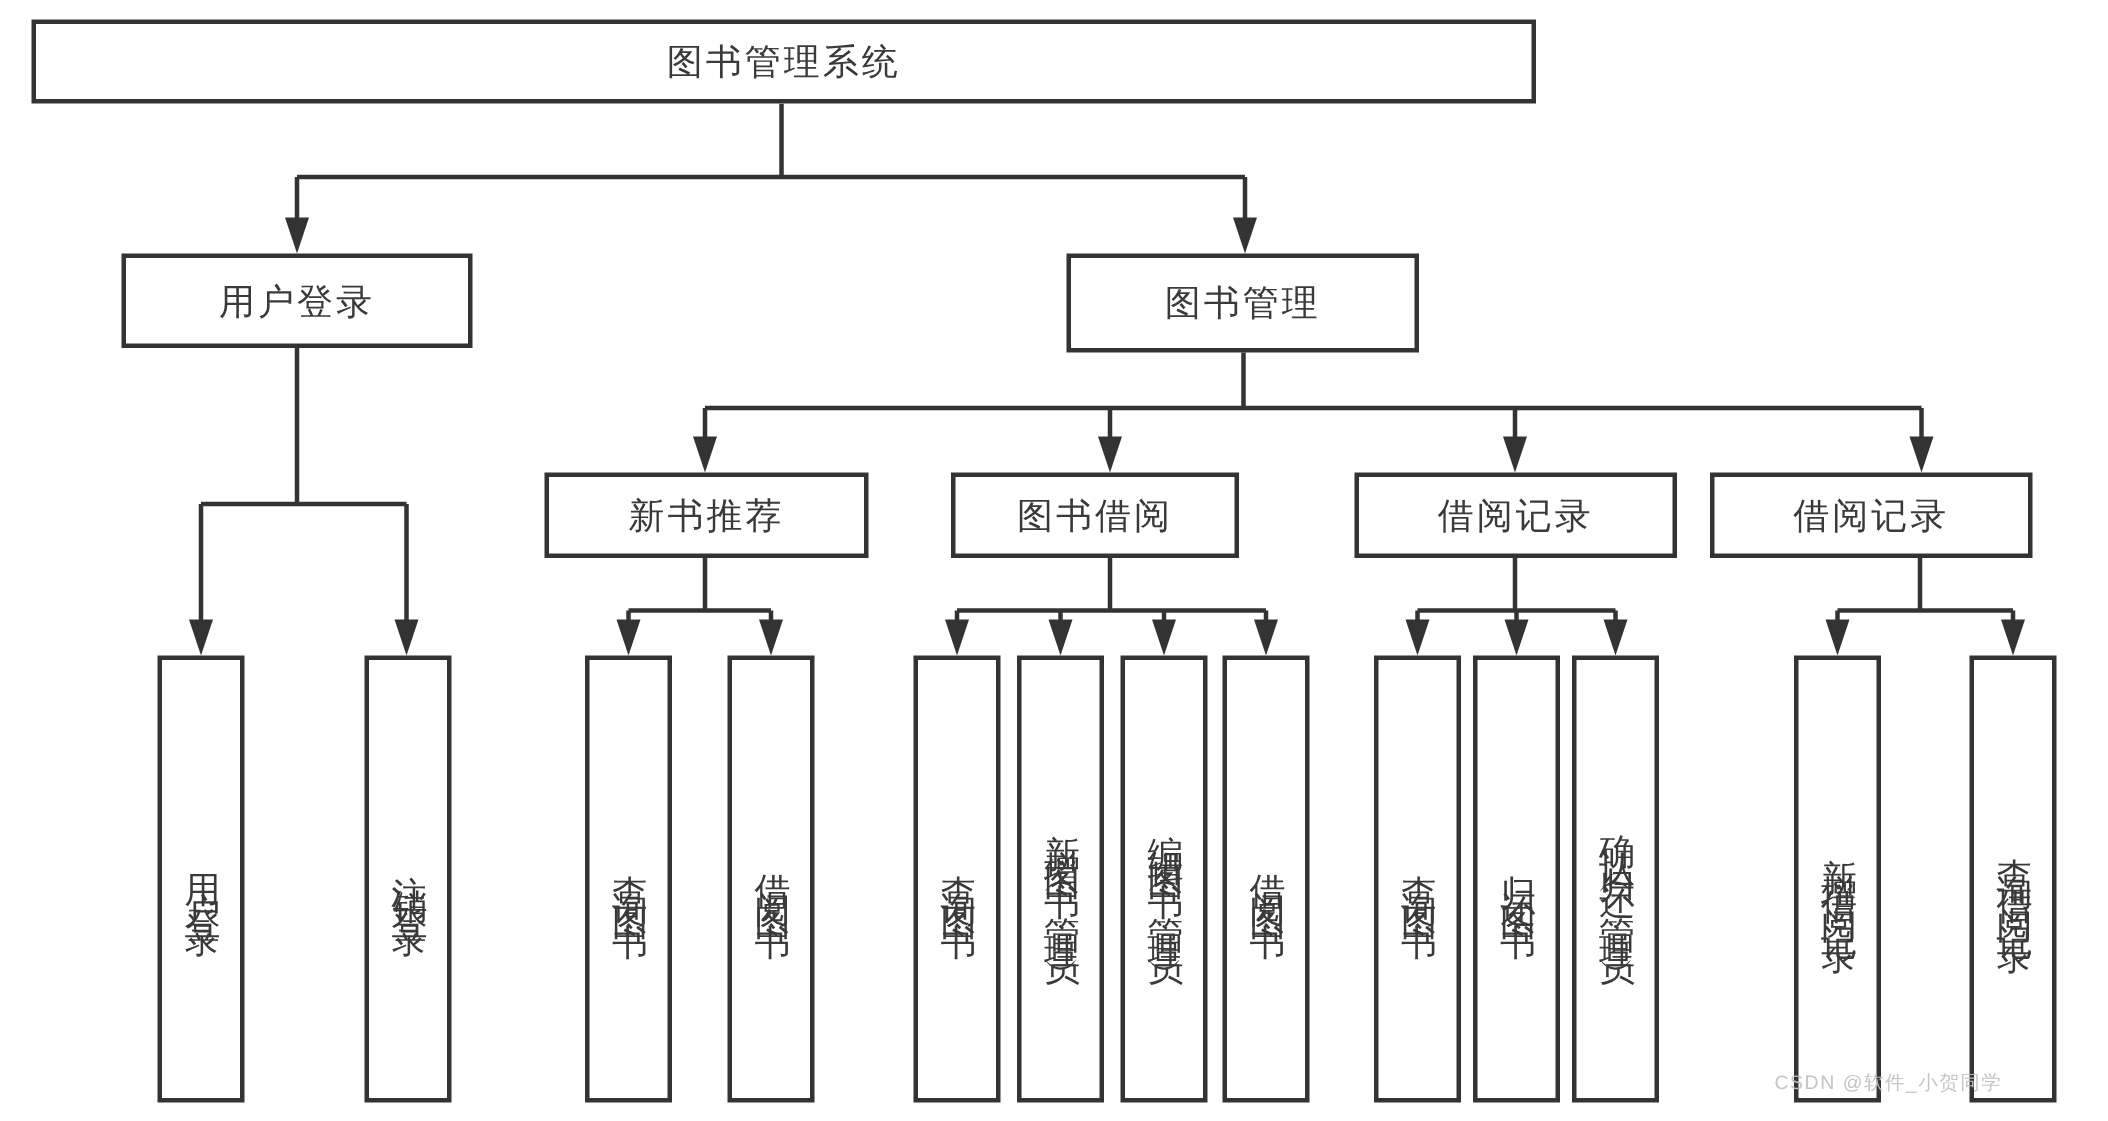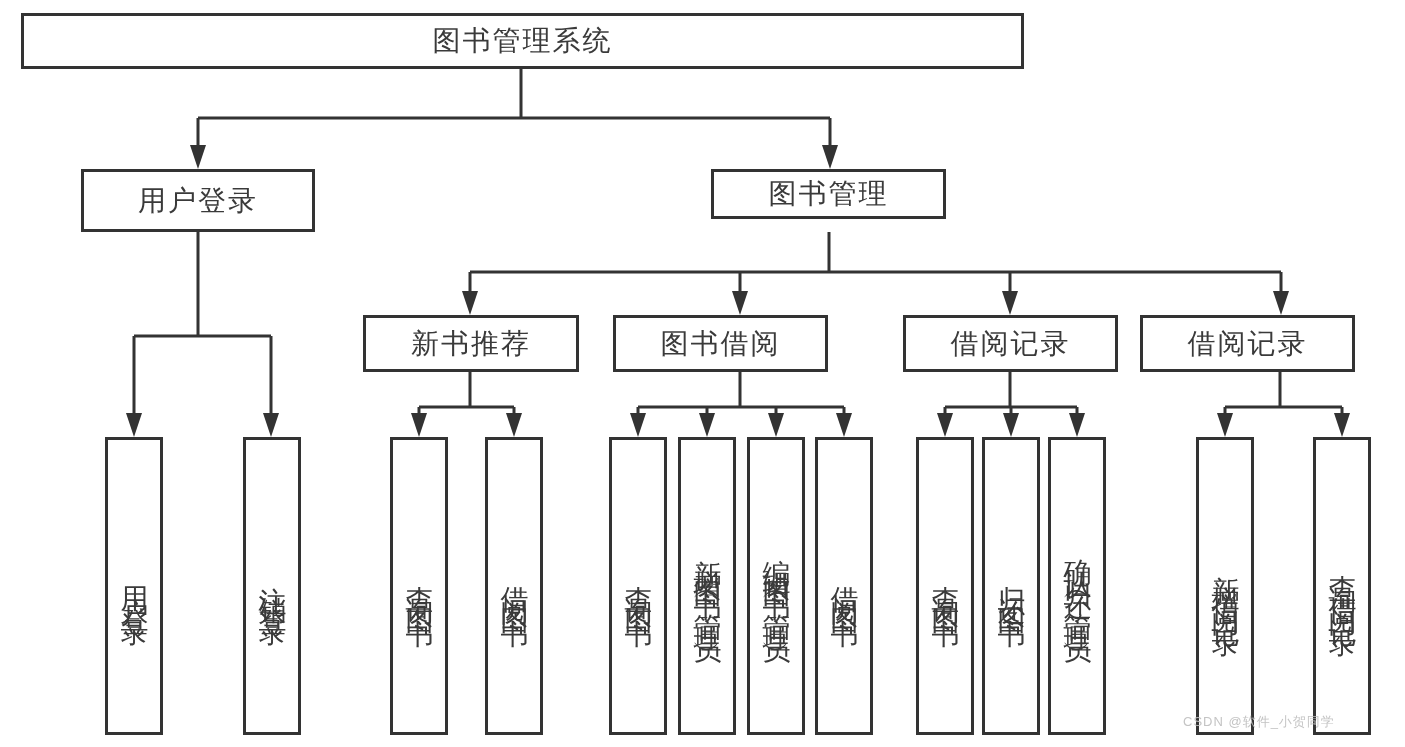--- a/index.html
+++ b/index.html
@@ -15,21 +15,21 @@
     position: absolute;
     left: 0; top: 0;
     width: 1405px; height: 747px;
   }
   .node {
     position: absolute;
     box-sizing: border-box;
     border: 3px solid #333333;
     background: #ffffff;
     color: #3a3a3a;
-    font-size: 28px;
+    font-size: 24px;
     display: flex;
     align-items: center;
     justify-content: center;
     letter-spacing: 2px;
     z-index: 2;
   }
   .node.v {
     writing-mode: vertical-rl;
     text-orientation: mixed;
     letter-spacing: 11px;
@@ -70,24 +70,24 @@
       <path d="M937 413 L953 413 L945 437 Z" fill="#333333" stroke="none"></path>
       <path d="M1003 413 L1019 413 L1011 437 Z" fill="#333333" stroke="none"></path>
       <path d="M1069 413 L1085 413 L1077 437 Z" fill="#333333" stroke="none"></path>
       <path d="M1217 413 L1233 413 L1225 437 Z" fill="#333333" stroke="none"></path>
       <path d="M1334 413 L1350 413 L1342 437 Z" fill="#333333" stroke="none"></path>
     </svg>
 
   <div class="node" style="left:21px;top:13px;width:1003px;height:56px">图书管理系统</div>
 
   <div class="node" style="left:81px;top:169px;width:234px;height:63px">用户登录</div>
-  <div class="node" style="left:711px;top:169px;width:235px;height:50px">图书管理</div>
+  <div class="node" style="left:711px;top:169px;width:235px;height:66px">图书管理</div>
 
   <div class="node" style="left:363px;top:315px;width:216px;height:57px">新书推荐</div>
-  <div class="node" style="left:613px;top:315px;width:215px;height:57px">图书借阅</div>
+  <div class="node" style="left:634px;top:315px;width:192px;height:57px">图书借阅</div>
   <div class="node" style="left:903px;top:315px;width:215px;height:57px">借阅记录</div>
   <div class="node" style="left:1140px;top:315px;width:215px;height:57px">借阅记录</div>
 
   <div class="node v" style="left:105px;top:437px;width:58px;height:298px">用户登录</div>
   <div class="node v" style="left:243px;top:437px;width:58px;height:298px">注销登录</div>
 
   <div class="node v" style="left:390px;top:437px;width:58px;height:298px">查询图书</div>
   <div class="node v" style="left:485px;top:437px;width:58px;height:298px">借阅图书</div>
 
   <div class="node v" style="left:609px;top:437px;width:58px;height:298px">查询图书</div>

